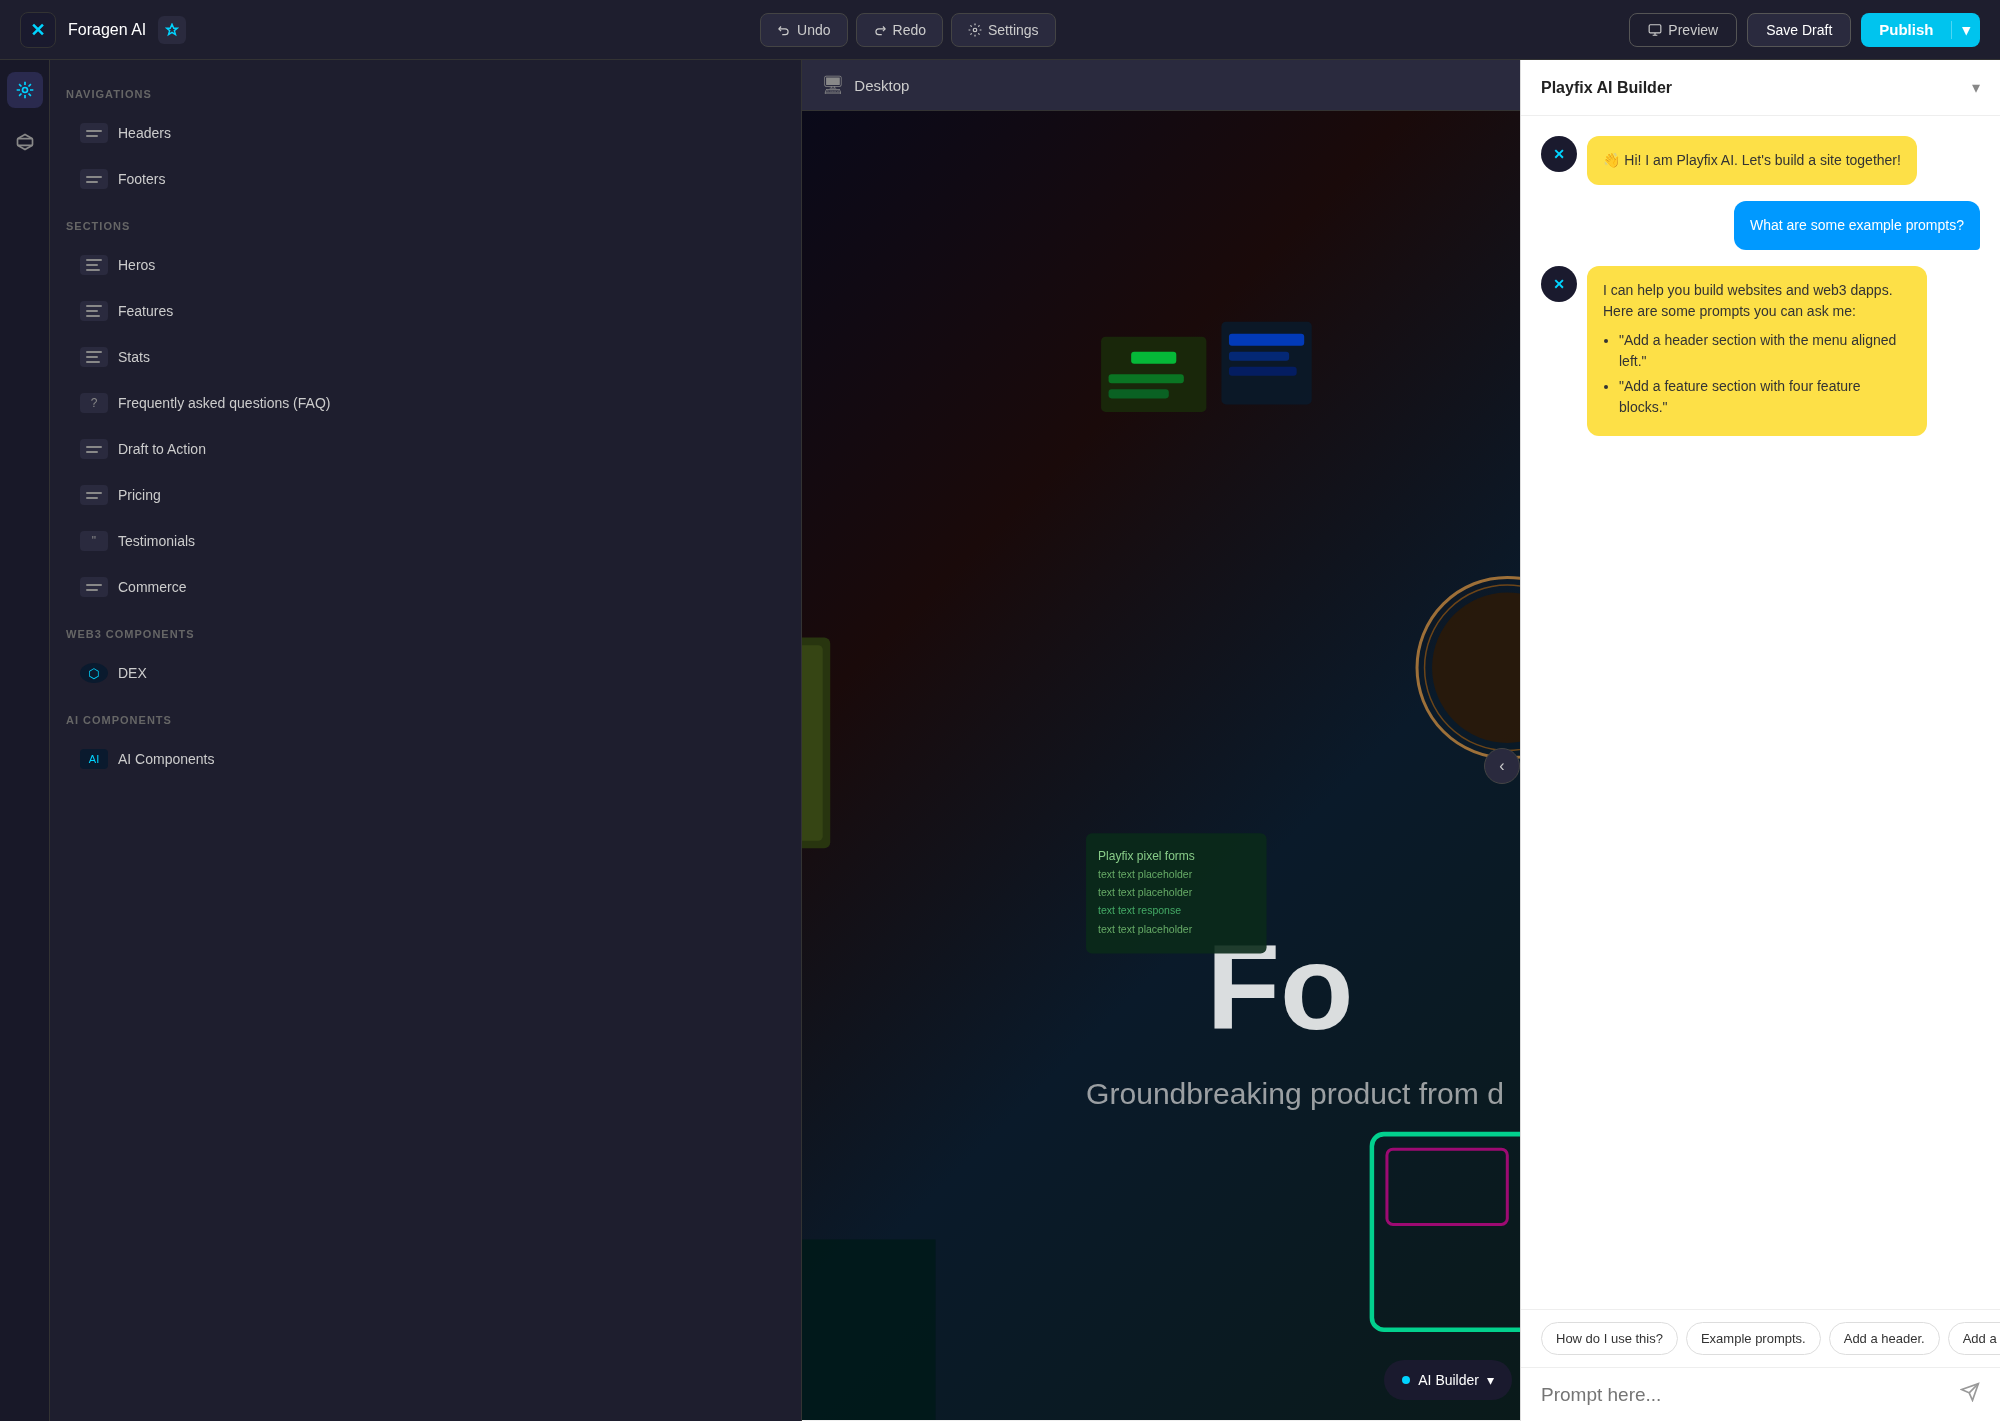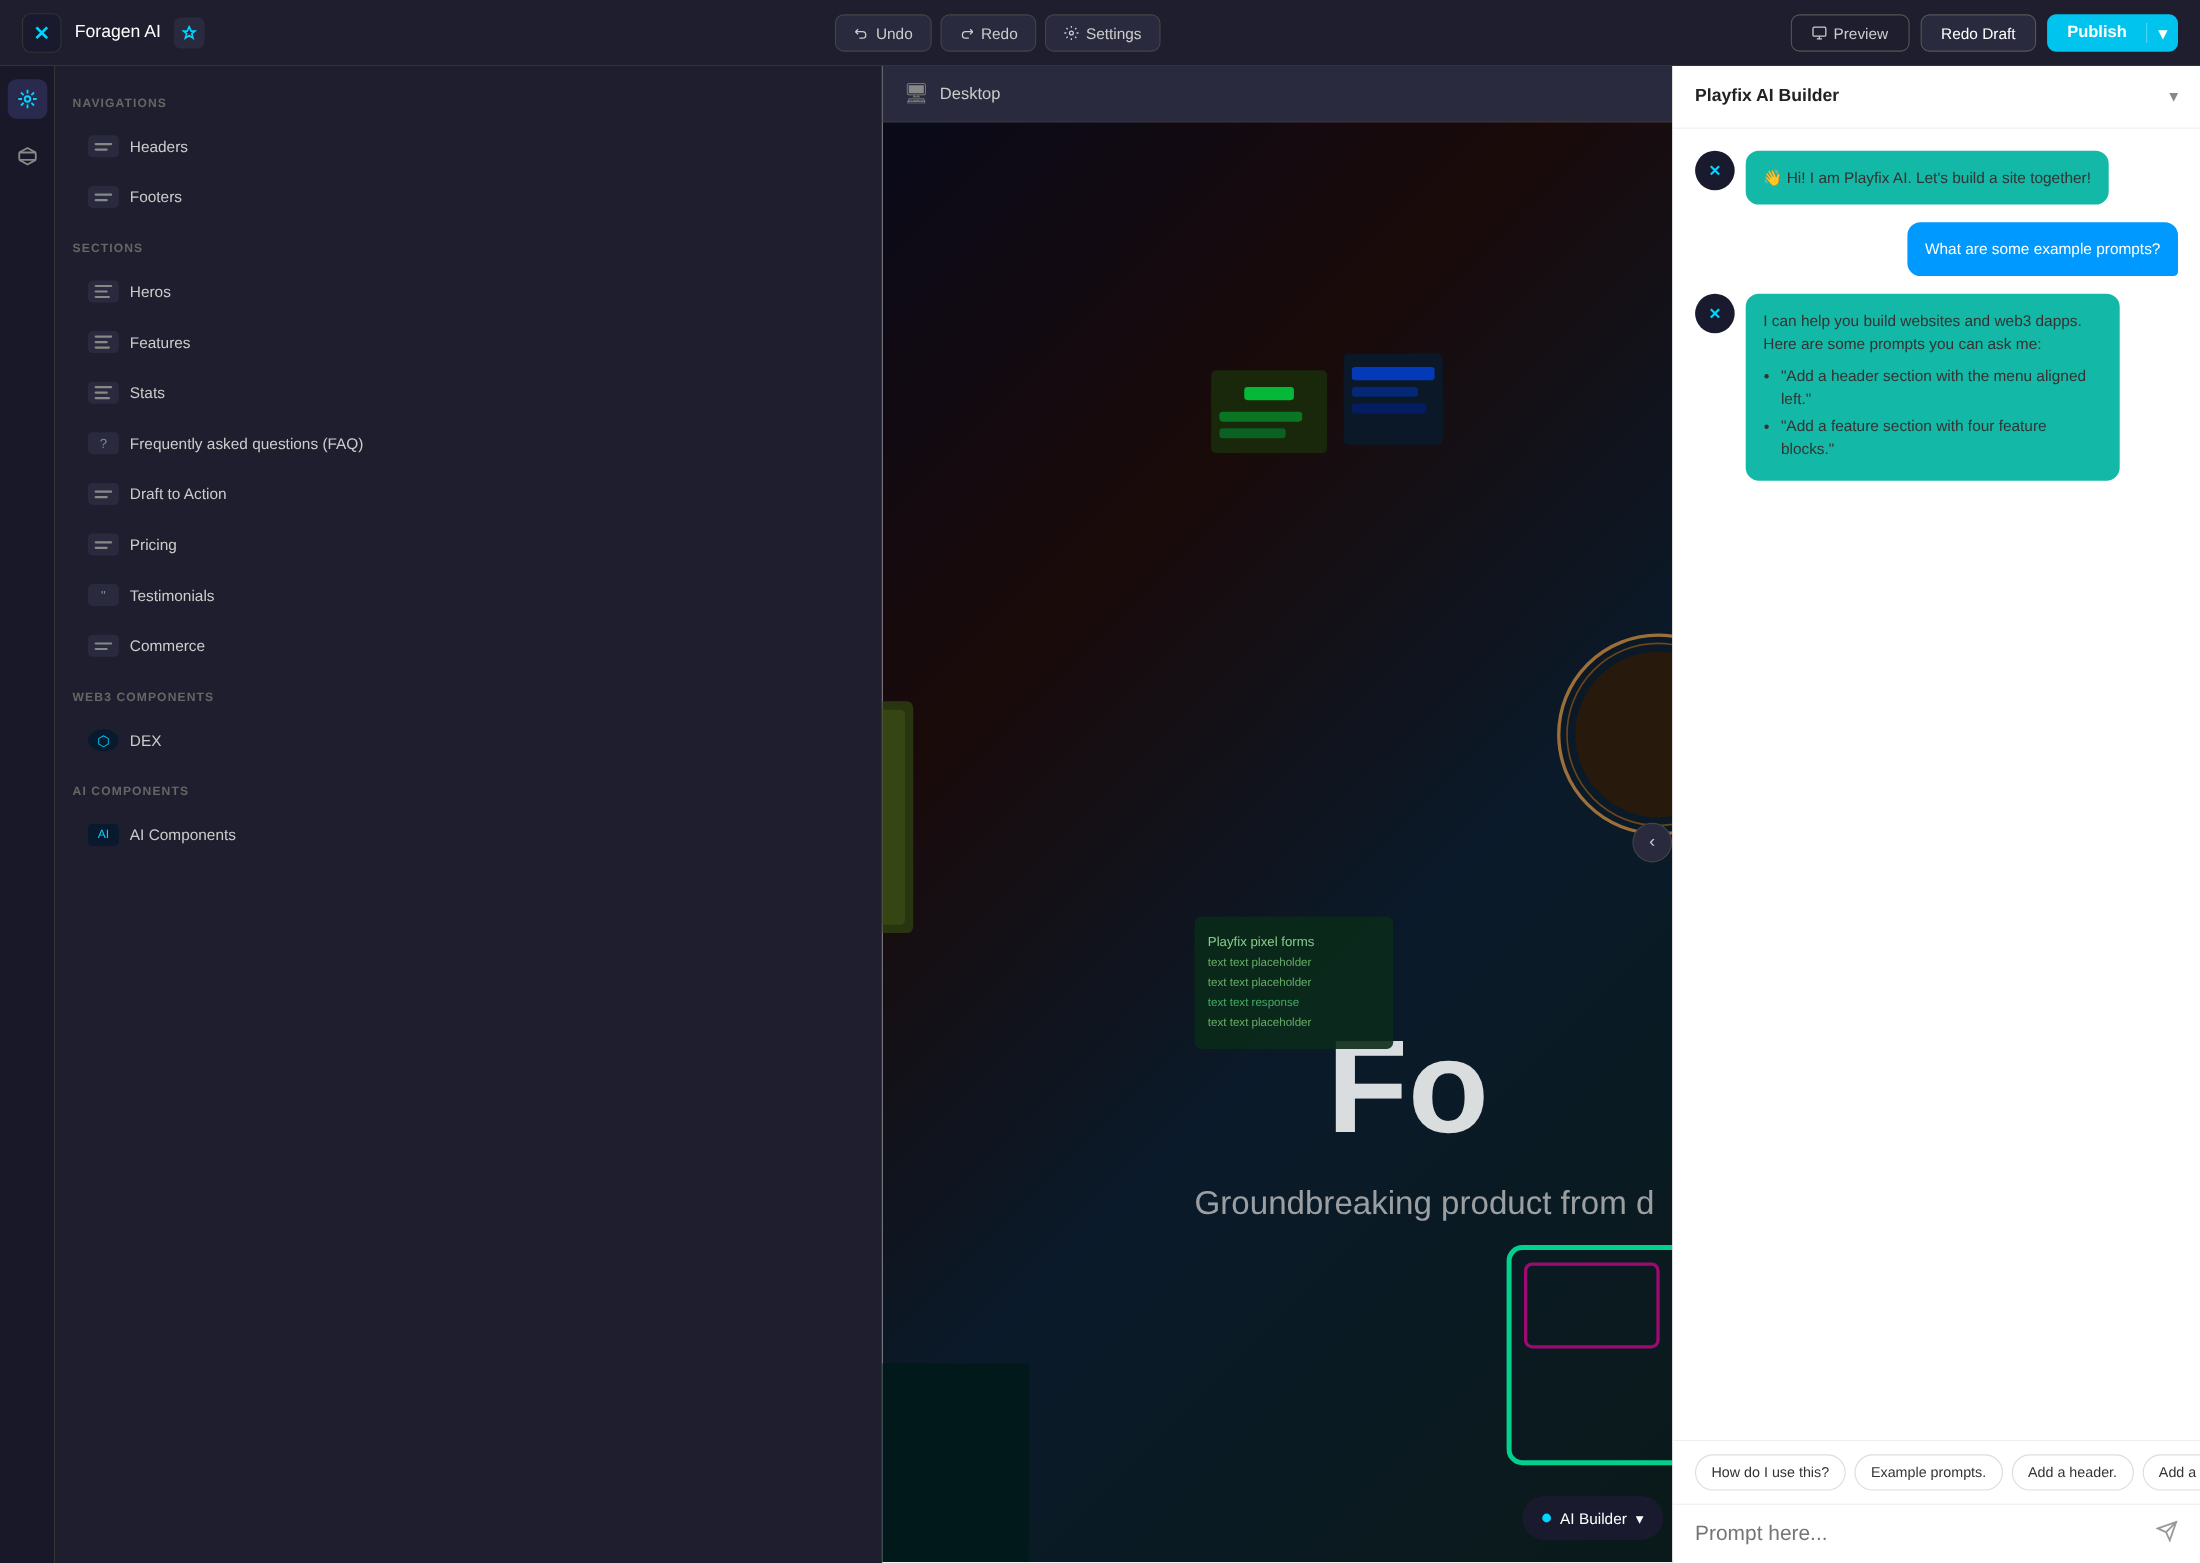--- a/index.html
+++ b/index.html
@@ -142,21 +142,21 @@
     .msg-row { display: flex; gap: 10px; }
     .msg-row.user { justify-content: flex-end; }
     .ai-avatar {
       width: 36px; height: 36px; border-radius: 50%; background: #1a1a2e;
       display: flex; align-items: center; justify-content: center; flex-shrink: 0;
       font-size: 14px; color: #00d4ff; font-weight: bold;
     }
     .msg-bubble {
       max-width: 340px; padding: 14px 16px; border-radius: 12px;
       font-size: 14px; line-height: 1.5; color: #333;
-      background: #14b8a6;
+      background: #fde047;
     }
     .msg-bubble.user { background: #0099ff; color: #fff; border-radius: 12px 12px 4px 12px; }
     .msg-bubble ul { padding-left: 16px; margin-top: 8px; }
     .msg-bubble ul li { margin-bottom: 4px; }
 
     
     .quick-prompts {
       display: flex; gap: 8px; padding: 12px 20px; border-top: 1px solid #eee;
       overflow-x: auto; flex-shrink: 0;
     }
@@ -224,21 +224,21 @@
     </button>
   </div>
   <div class="topbar-right">
     <button class="preview-btn">
       <svg width="14" height="14" viewBox="0 0 24 24" fill="none" stroke="#ccc" stroke-width="2">
           <rect x="2" y="3" width="20" height="14" rx="2"></rect>
           <path d="M8 21h8M12 17v4"></path>
         </svg>
       <span>Preview</span>
     </button>
-    <button class="save-draft-btn">Redo Draft</button>
+    <button class="save-draft-btn">Save Draft</button>
     <div class="publish-btn">
       <span class="publish-label">Publish</span>
       <span class="publish-chevron">▾</span>
     </div>
   </div>
 </div>
 
 <div class="layout">
 
   <div class="sidebar-icons">

